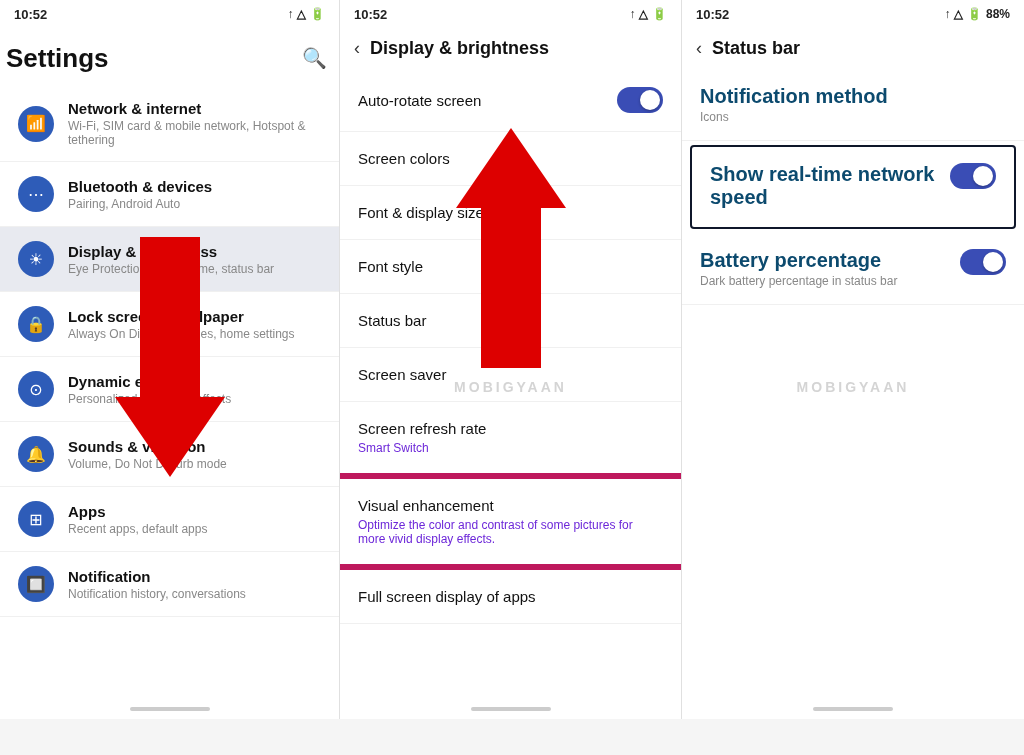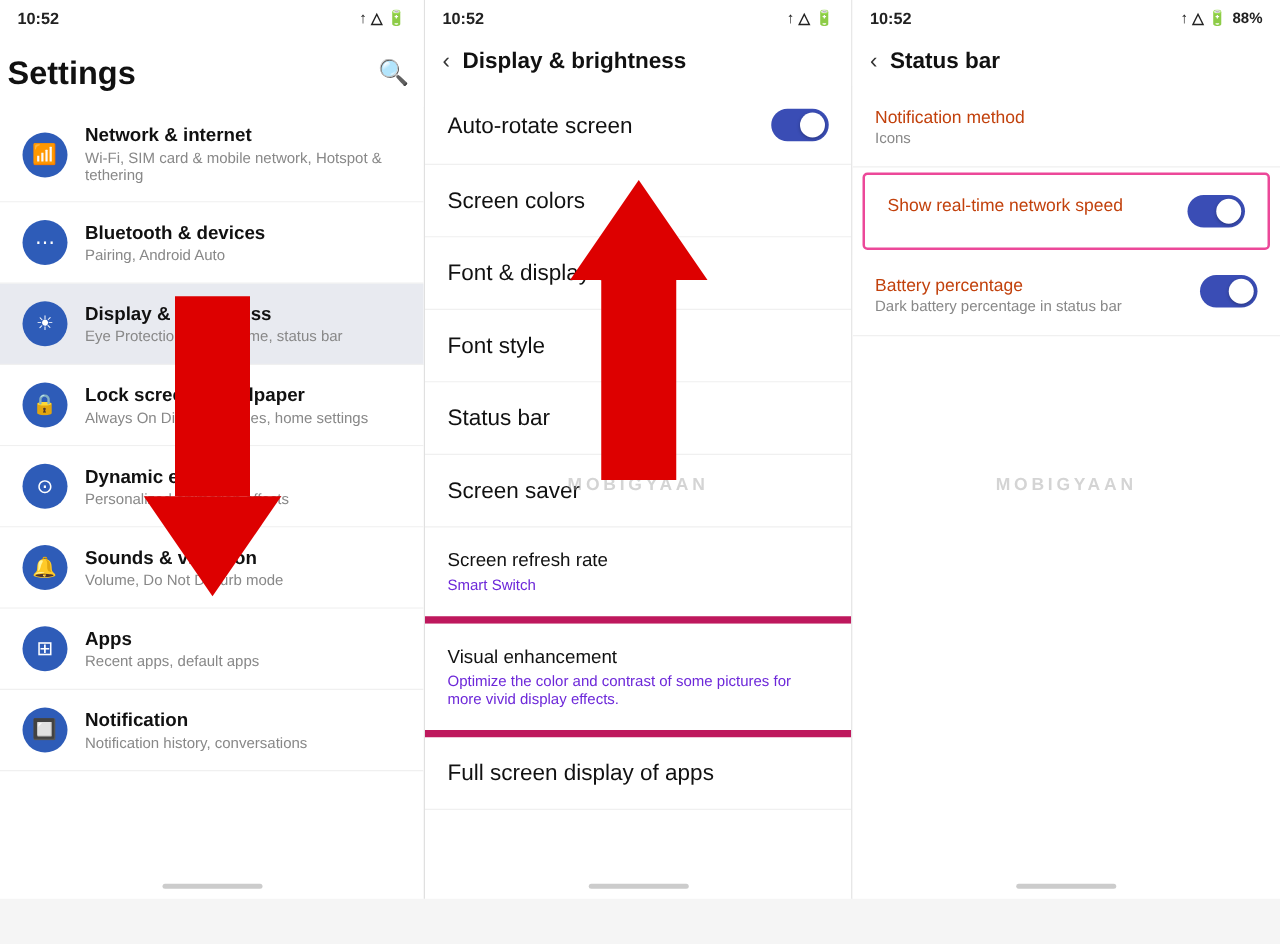--- a/index.html
+++ b/index.html
@@ -143,21 +143,21 @@
     .mid-item {
       display: flex;
       align-items: center;
       justify-content: space-between;
       padding: 18px 18px;
       border-bottom: 1px solid #f0f0f0;
       cursor: pointer;
       background: #fff;
     }
     .mid-item-text {
-      font-size: 18px;
+      font-size: 15px;
       font-weight: 500;
       color: #111;
     }
 
     
     .toggle {
       width: 46px;
       height: 26px;
       border-radius: 13px;
       background: #3a4db5;
@@ -181,30 +181,30 @@
     .right-item {
       display: flex;
       align-items: flex-start;
       justify-content: space-between;
       padding: 16px 18px;
       border-bottom: 1px solid #f0f0f0;
       cursor: pointer;
       background: #fff;
     }
     .right-item.highlighted {
-      border: 2px solid #ec4899;
+      border: 2px solid #0f172a;
       margin: 4px 8px;
       border-radius: 4px;
       background: #fff;
     }
     .right-item-text { flex: 1; }
     .right-item-title {
-      font-size: 14px;
-      font-weight: 400;
-      color: #c2410c;
+      font-size: 20px;
+      font-weight: 700;
+      color: #0c4a6e;
       margin-bottom: 2px;
     }
     .right-item-subtitle {
       font-size: 12px;
       color: #888;
     }
 
     
     .watermark {
       position: absolute;

